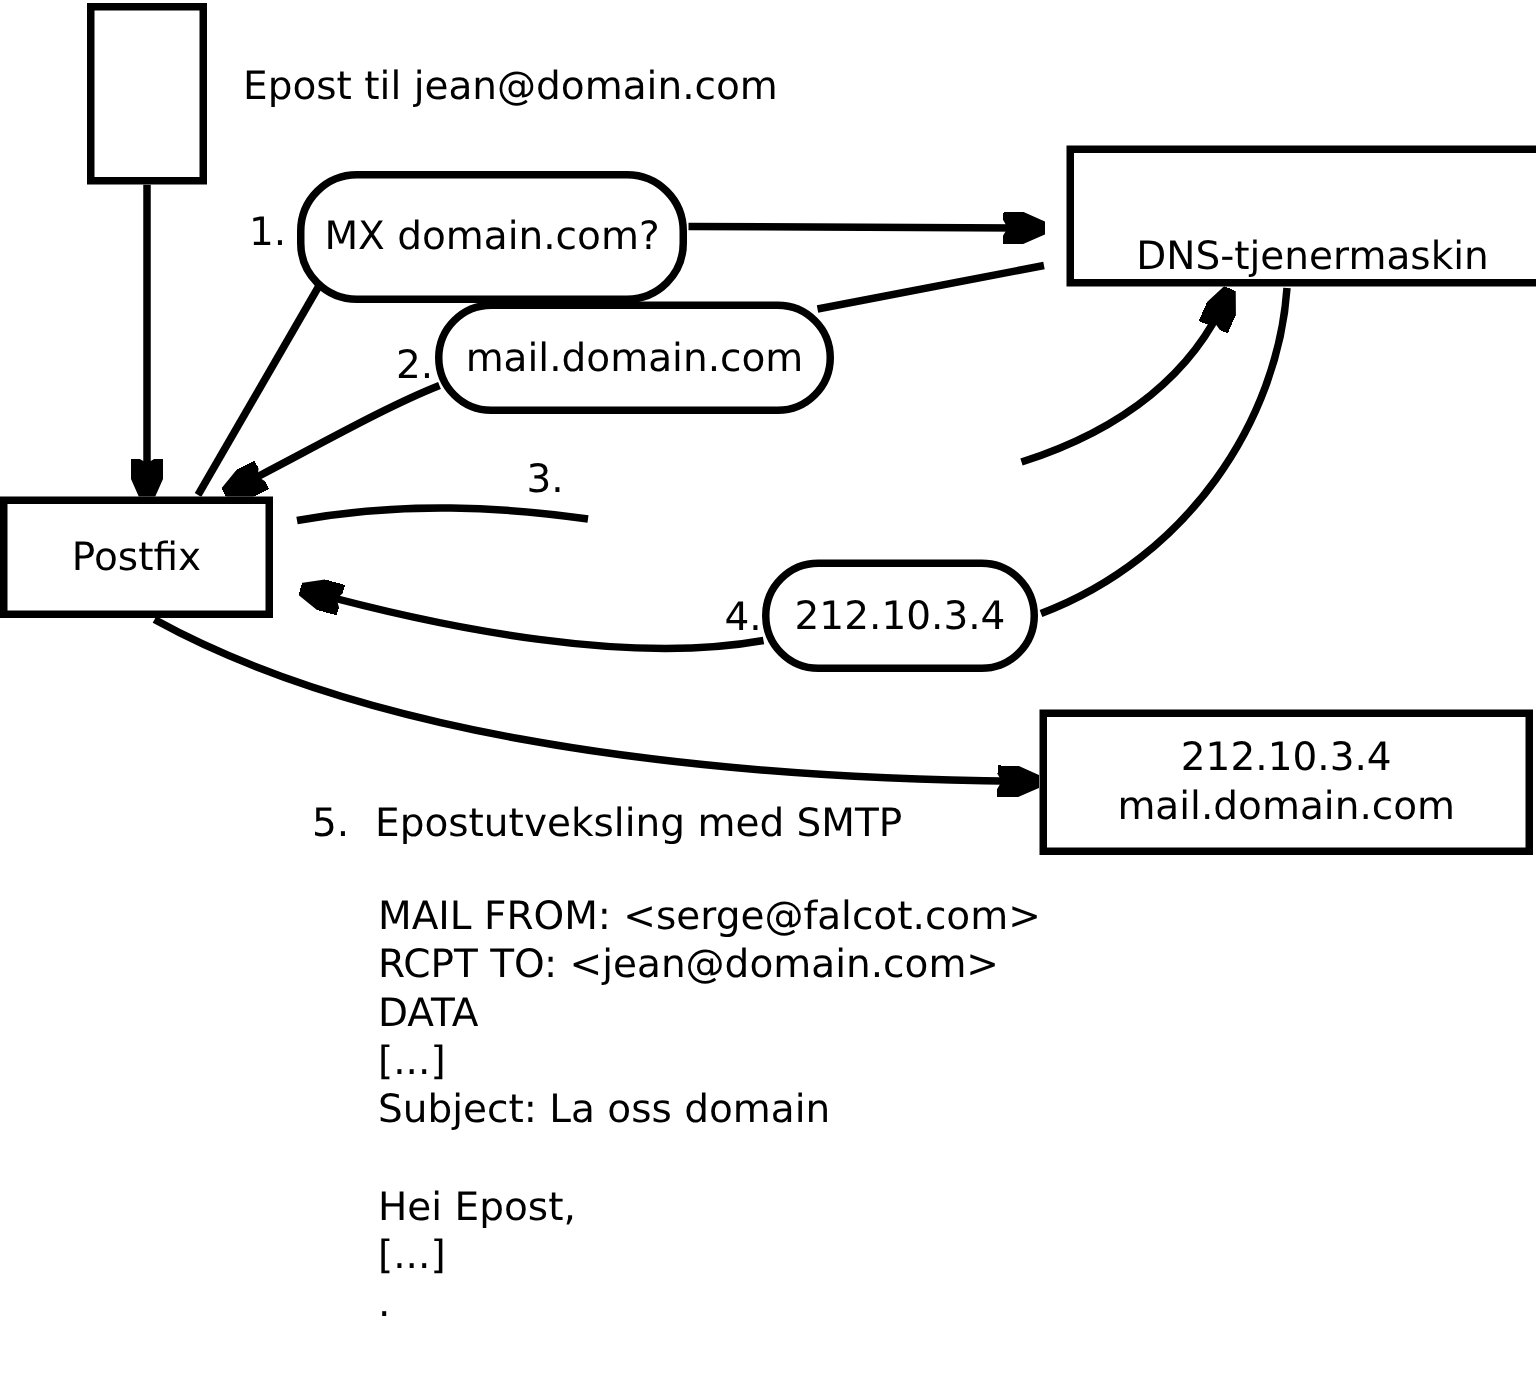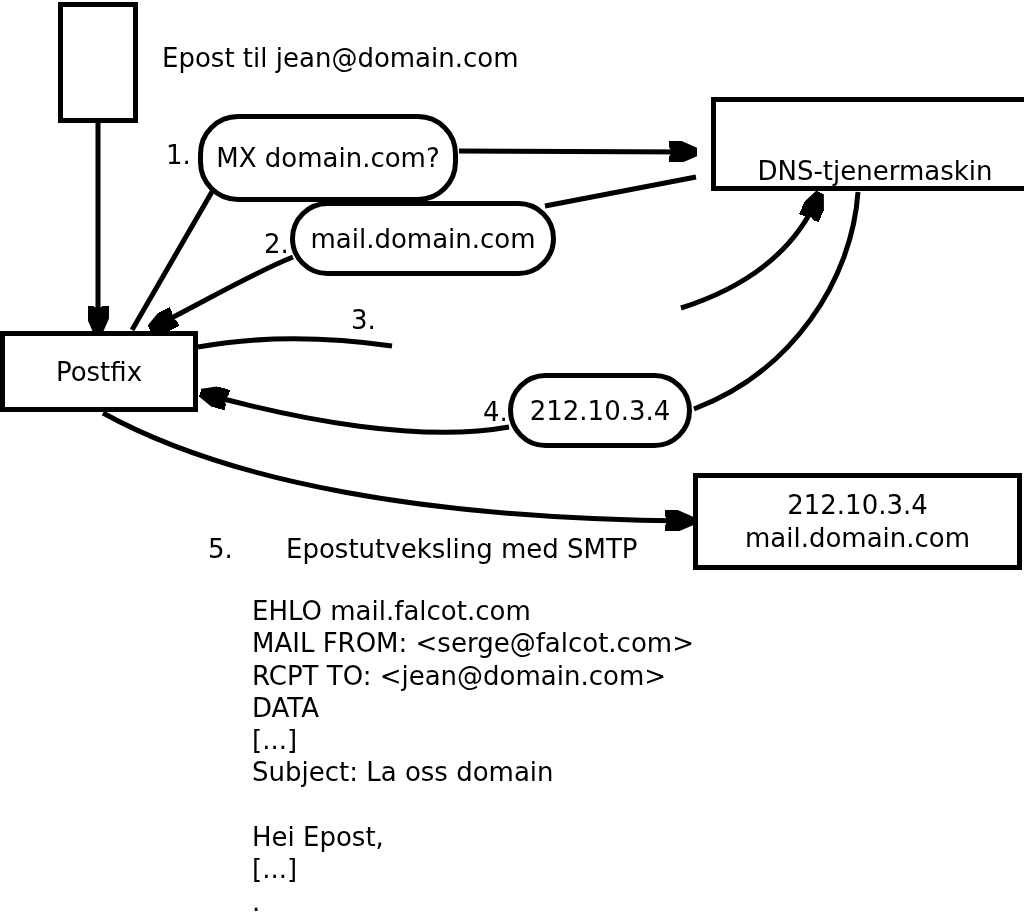--- a/index.html
+++ b/index.html
@@ -46,35 +46,35 @@
     z-index: 2;
     font-size: 26px;
   }
   .smtp-line {
     line-height: 32.3px;
     min-height: 32.3px;
     white-space: pre;
   }
   
   #envelope  { left: 58px;  top: 2px;   width: 80px;  height: 121px; }
-  #postfix   { left: 0px;   top: 331px; width: 198px; height: 81px; }
+  #postfix   { left: 0px;   top: 331px; width: 182px; height: 81px; }
   #dns       { left: 711px; top: 97px;  width: 328px; height: 94px; align-items: flex-end; }
   #mailhost  { left: 693px; top: 473px; width: 329px; height: 97px; }
   #pill-1    { left: 198px; top: 114px; width: 260px; height: 88px; }
   #pill-2    { left: 290px; top: 201px; width: 266px; height: 75px; }
   #pill-3    { left: 378px; top: 287px; width: 304px; height: 76px; }
   #pill-4    { left: 508px; top: 373px; width: 184px; height: 75px; }
   
   #note-epost   { left: 162px; top: 42px; text-align: center; }
   #num-1 { left: 166px; top: 139px; }
   #num-2 { left: 264px; top: 228px; }
   #num-3 { left: 351px; top: 304px; }
   #num-4 { left: 483px; top: 396px; }
   #num-5 { left: 208px; top: 533px; }
-  #label-5 { left: 250px; top: 533px; margin-left: 36px; }
+  #label-5 { left: 250px; top: 533px; }
 </style>
 </head>
 <body>
 
 <div id="stage">
 
   <svg id="arrow-layer" width="1024" height="919" viewBox="0 0 1024 919">
     <defs>
       <marker id="ah" viewBox="0 0 10 10" refX="9.3" refY="5" markerWidth="5.6" markerHeight="4.2" orient="auto">
         <path d="M0,0.6 L10,5 L0,9.4 L2.6,5 Z" stroke="none" fill="#000000"></path>
@@ -120,21 +120,20 @@
   <div class="free-label" id="note-epost">Epost til jean@domain.com</div>
 
   <div class="free-label" id="num-1">1.</div>
   <div class="free-label" id="num-2">2.</div>
   <div class="free-label" id="num-3">3.</div>
   <div class="free-label" id="num-4">4.</div>
   <div class="free-label" id="num-5">5.</div>
   <div class="free-label" id="label-5">Epostutveksling med SMTP</div>
 
   <div class="smtp-block">
-    <div class="smtp-line">EHLO mail.falcot.com</div>
     <div class="smtp-line">MAIL FROM: &lt;serge@falcot.com&gt;</div>
     <div class="smtp-line">RCPT TO: &lt;jean@domain.com&gt;</div>
     <div class="smtp-line">DATA</div>
     <div class="smtp-line">[...]</div>
     <div class="smtp-line">Subject: La oss domain</div>
     <div class="smtp-line"></div>
     <div class="smtp-line">Hei Epost,</div>
     <div class="smtp-line">[...]</div>
     <div class="smtp-line">.</div>
   </div>

